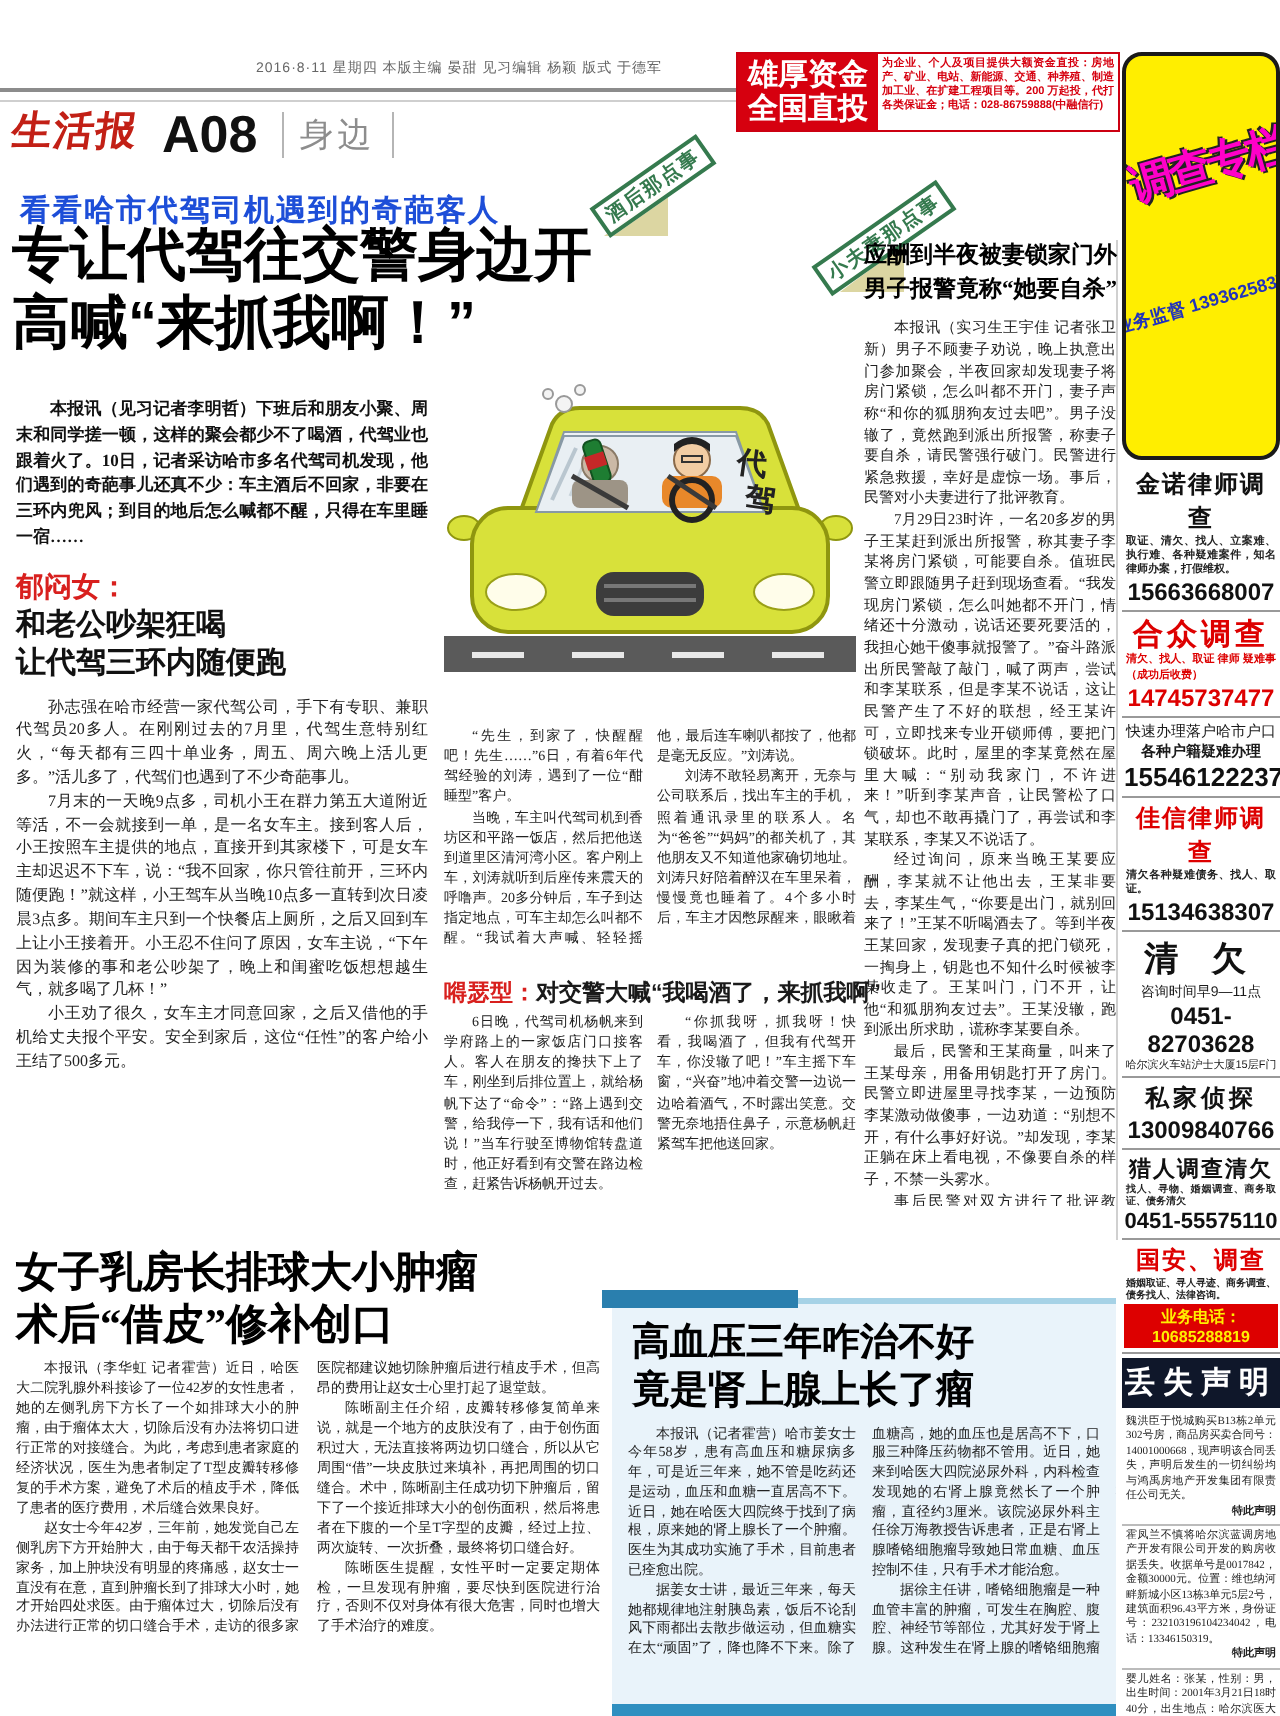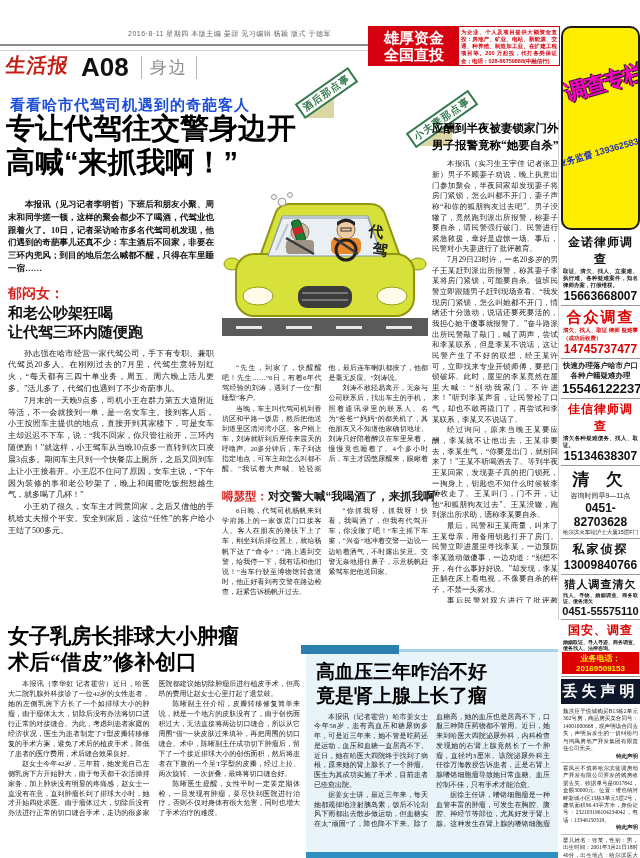--- a/index.html
+++ b/index.html
@@ -14,21 +14,21 @@
              border-top:2px solid #8c8c8c;border-bottom:1px solid #cfcfcf;}
   .masthead-row{position:absolute;left:6px;top:52px;display:flex;align-items:flex-end;gap:12px;}
   .paper-logo{font-size:20px;font-weight:900;color:#c22016;transform:skewX(-8deg);letter-spacing:1px;}
   .page-no{font-size:26px;font-weight:900;line-height:.9;color:#111;}
   .section-name{font-size:17px;color:#8d8d8d;padding:0 8px;border-left:1px solid #b5b5b5;
                 border-right:1px solid #b5b5b5;letter-spacing:2px;}
 
   
   .top-ad{position:absolute;left:368px;top:26px;width:190px;height:38px;display:flex;
           border:1px solid #cc0011;background:#fff;}
-  .top-ad-left{width:90px;background:#d6000f;color:#fff;font-weight:900;font-size:15px;
+  .top-ad-left{width:70px;background:#d6000f;color:#fff;font-weight:900;font-size:15px;
                display:flex;flex-direction:column;justify-content:center;align-items:center;line-height:1.15;}
   .top-ad-right{flex:1;padding:2px 2px;color:#d6000f;font-size:5.5px;line-height:1.3;
                 font-weight:bold;text-align:justify;}
 
   
   .stamp{position:absolute;transform:rotate(-35deg);border:2px solid #357a4e;color:#357a4e;
          font-weight:900;font-size:10px;padding:0 3px;letter-spacing:1px;background:rgba(255,255,255,.9);
          white-space:nowrap;}
   .tri{position:absolute;width:0;height:0;border-bottom:24px solid #dcd6a2;border-left:32px solid transparent;}
 
@@ -250,21 +250,21 @@
       <div class="ad-phone">15663668007</div>
     </div>
 
     <div class="ad-block">
       <div class="ad-title red" style="font-size:15px;letter-spacing:2px;">合众调查</div>
       <div class="ad-small red">清欠、找人、取证 律师 疑难事（成功后收费）</div>
       <div class="ad-phone red">14745737477</div>
     </div>
 
     <div class="ad-block">
-      <div style="font-size:7.5px;font-weight:700;">快速办理落户哈市户口</div>
+      <div style="font-size:7.5px;font-weight:400;">快速办理落户哈市户口</div>
       <div style="font-size:7.5px;font-weight:900;">各种户籍疑难办理</div>
       <div class="ad-phone" style="font-size:13px;">15546122237</div>
     </div>
 
     <div class="ad-block">
       <div class="ad-title red">佳信律师调查</div>
       <div class="ad-small">清欠各种疑难债务、找人、取证。</div>
       <div class="ad-phone">15134638307</div>
     </div>
 
@@ -282,21 +282,21 @@
 
     <div class="ad-block">
       <div class="ad-title" style="font-size:11px;">猎人调查清欠</div>
       <div class="ad-small" style="font-size:5px;">找人、寻物、婚姻调查、商务取证、债务清欠</div>
       <div class="ad-phone" style="font-size:11px;">0451-55575110</div>
     </div>
 
     <div class="ad-block">
       <div class="ad-title red">国安、调查</div>
       <div class="ad-small" style="font-size:5px;">婚姻取证、寻人寻迹、商务调查、债务找人、法律咨询。</div>
-      <div class="phone-bar">业务电话：20169509153</div>
+      <div class="phone-bar">业务电话：10685288819</div>
     </div>
 
     <div class="diushi">丢失声明</div>
 
     <div class="notice">
       <span>魏洪臣于悦城购买B13栋2单元302号房，商品房买卖合同号：14001000668，现声明该合同丢失，声明后发生的一切纠纷均与鸿禹房地产开发集团有限责任公司无关。</span>
       <span class="sign">特此声明</span>
     </div>
     <div class="notice">
       <span>霍凤兰不慎将哈尔滨蓝调房地产开发有限公司开发的购房收据丢失。收据单号是0017842，金额30000元。位置：维也纳河畔新城小区13栋3单元5层2号，建筑面积96.43平方米，身份证号：232103196104234042，电话：13346150319。</span>

